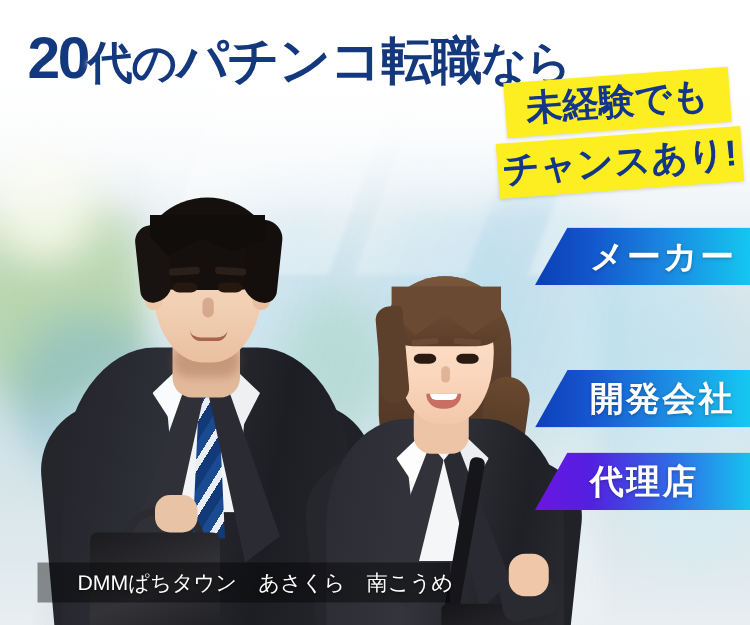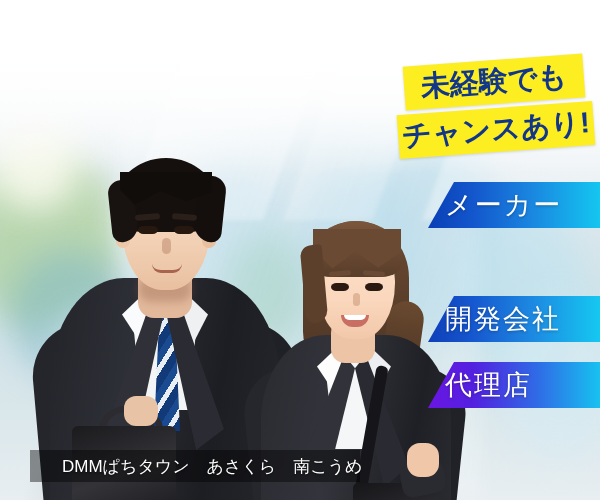--- a/index.html
+++ b/index.html
@@ -163,22 +163,22 @@
   #badge2{left:398px;top:108px;width:196px;height:44px;font-size:29px;transform:rotate(-4.2deg);}
 
   
   .tag{
     position:absolute;right:0;height:46px;width:172px;
     display:flex;align-items:center;
     clip-path:polygon(26px 0,100% 0,100% 100%,0 100%);
     box-shadow:0 2px 6px rgba(0,0,0,.18);
   }
   .tag span{
-    color:#ffffff;font-weight:normal;font-size:27px;letter-spacing:2px;
-    margin-left:17px;white-space:nowrap;
+    color:#ffffff;font-weight:bold;font-size:27px;letter-spacing:2px;
+    margin-left:44px;white-space:nowrap;
     text-shadow:0 1px 3px rgba(0,0,0,.28);
   }
   #tag0{top:182px;background:linear-gradient(90deg,#0b3fb5 0%,#1356cc 26%,#1a86e0 60%,#14c6f0 100%);}
   #tag1{top:242px;background:linear-gradient(90deg,#4b12d6 0%,#4322dd 24%,#2f6ae6 62%,#19c3f0 100%);}
   #tag2{top:296px;background:linear-gradient(90deg,#0e3fb8 0%,#1657cf 26%,#1d8be2 62%,#15c8f1 100%);}
   #tag3{top:362px;background:linear-gradient(90deg,#6a16e2 0%,#5320e0 26%,#2f6ce6 64%,#17c2f0 100%);}
   #tag4{top:422px;background:linear-gradient(90deg,#0c46c4 0%,#1668d8 28%,#19a2ea 64%,#17d2f2 100%);}
 
   
   #credit-bar{
@@ -272,20 +272,23 @@
     <div class="w-eye-r"></div>
     <div class="w-nose"></div>
     <div class="w-mouth"></div>
     <div class="w-teeth"></div>
     <div class="w-strap"></div>
     <div class="w-bag"></div>
     <div class="w-cuff"></div>
     <div class="w-hand"></div>
   </div>
 
+  <div class="headline">
+    <span class="num">20</span><span class="sm">代の</span><span>パチンコ</span><span>転職</span><span class="sm">なら</span>
+  </div>
 
 
   <div class="badge" id="badge1">
     <span>未経験でも</span>
   </div>
   <div class="badge" id="badge2">
     <span>チャンスあり!</span>
   </div>
 
   <div class="tag" id="tag0">

